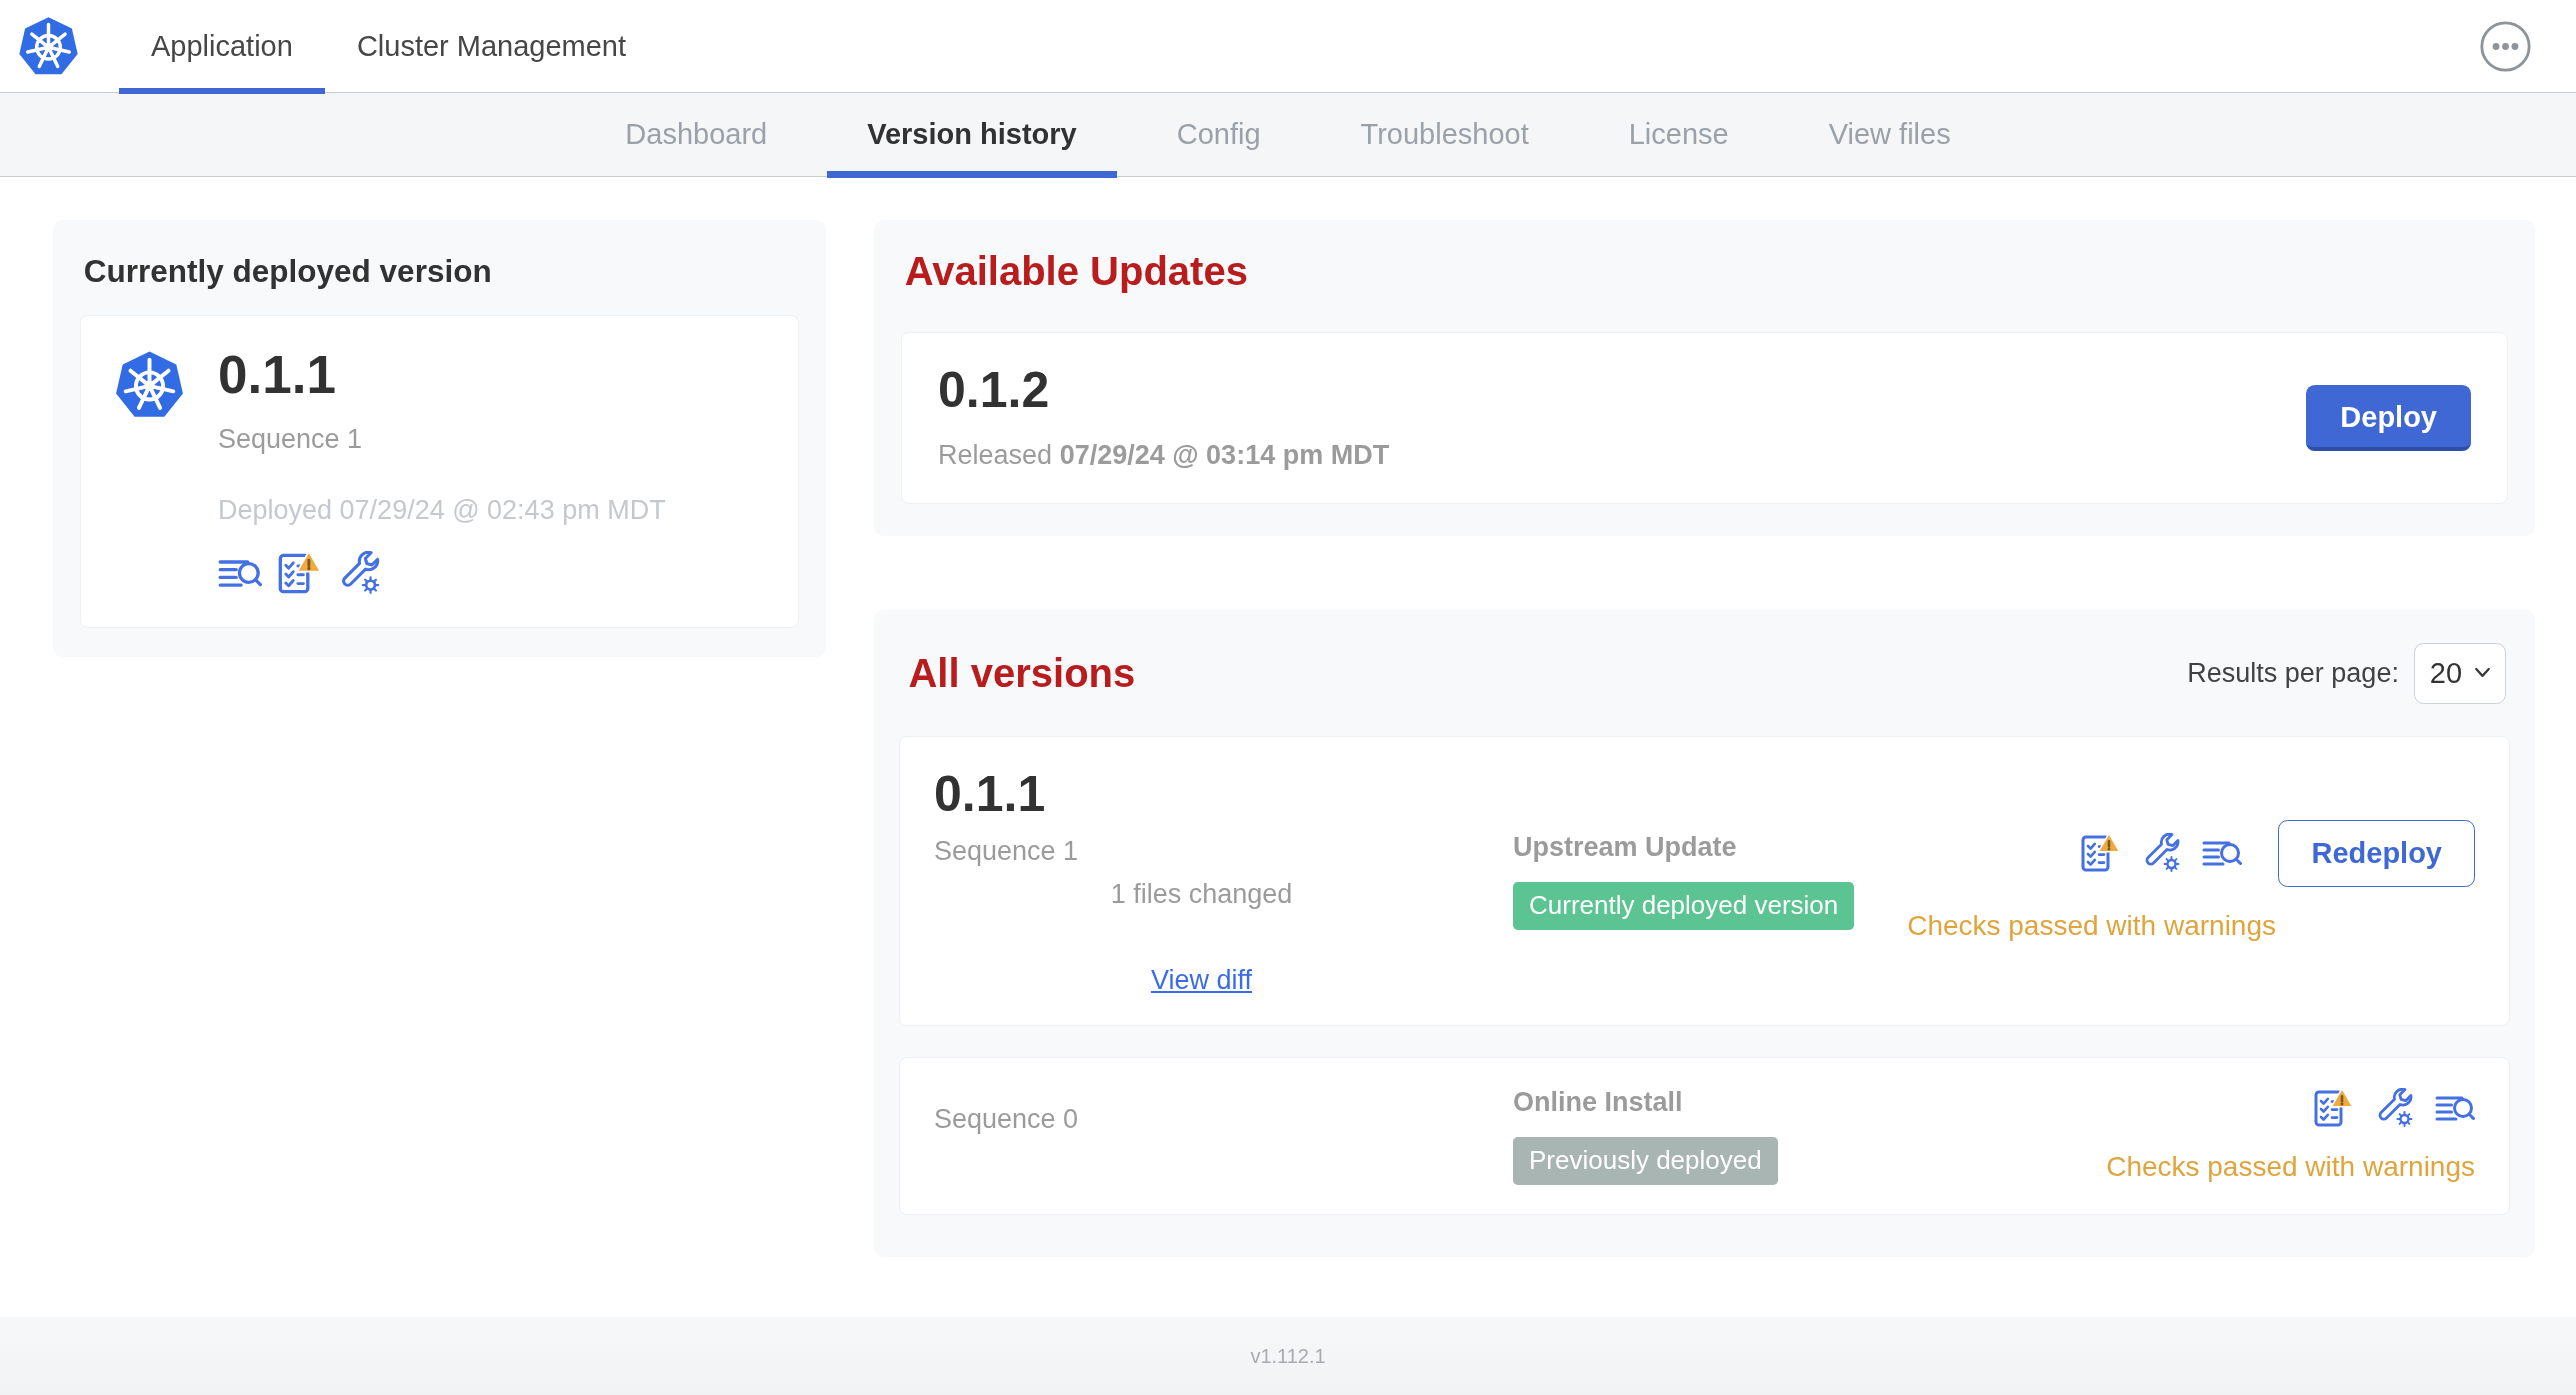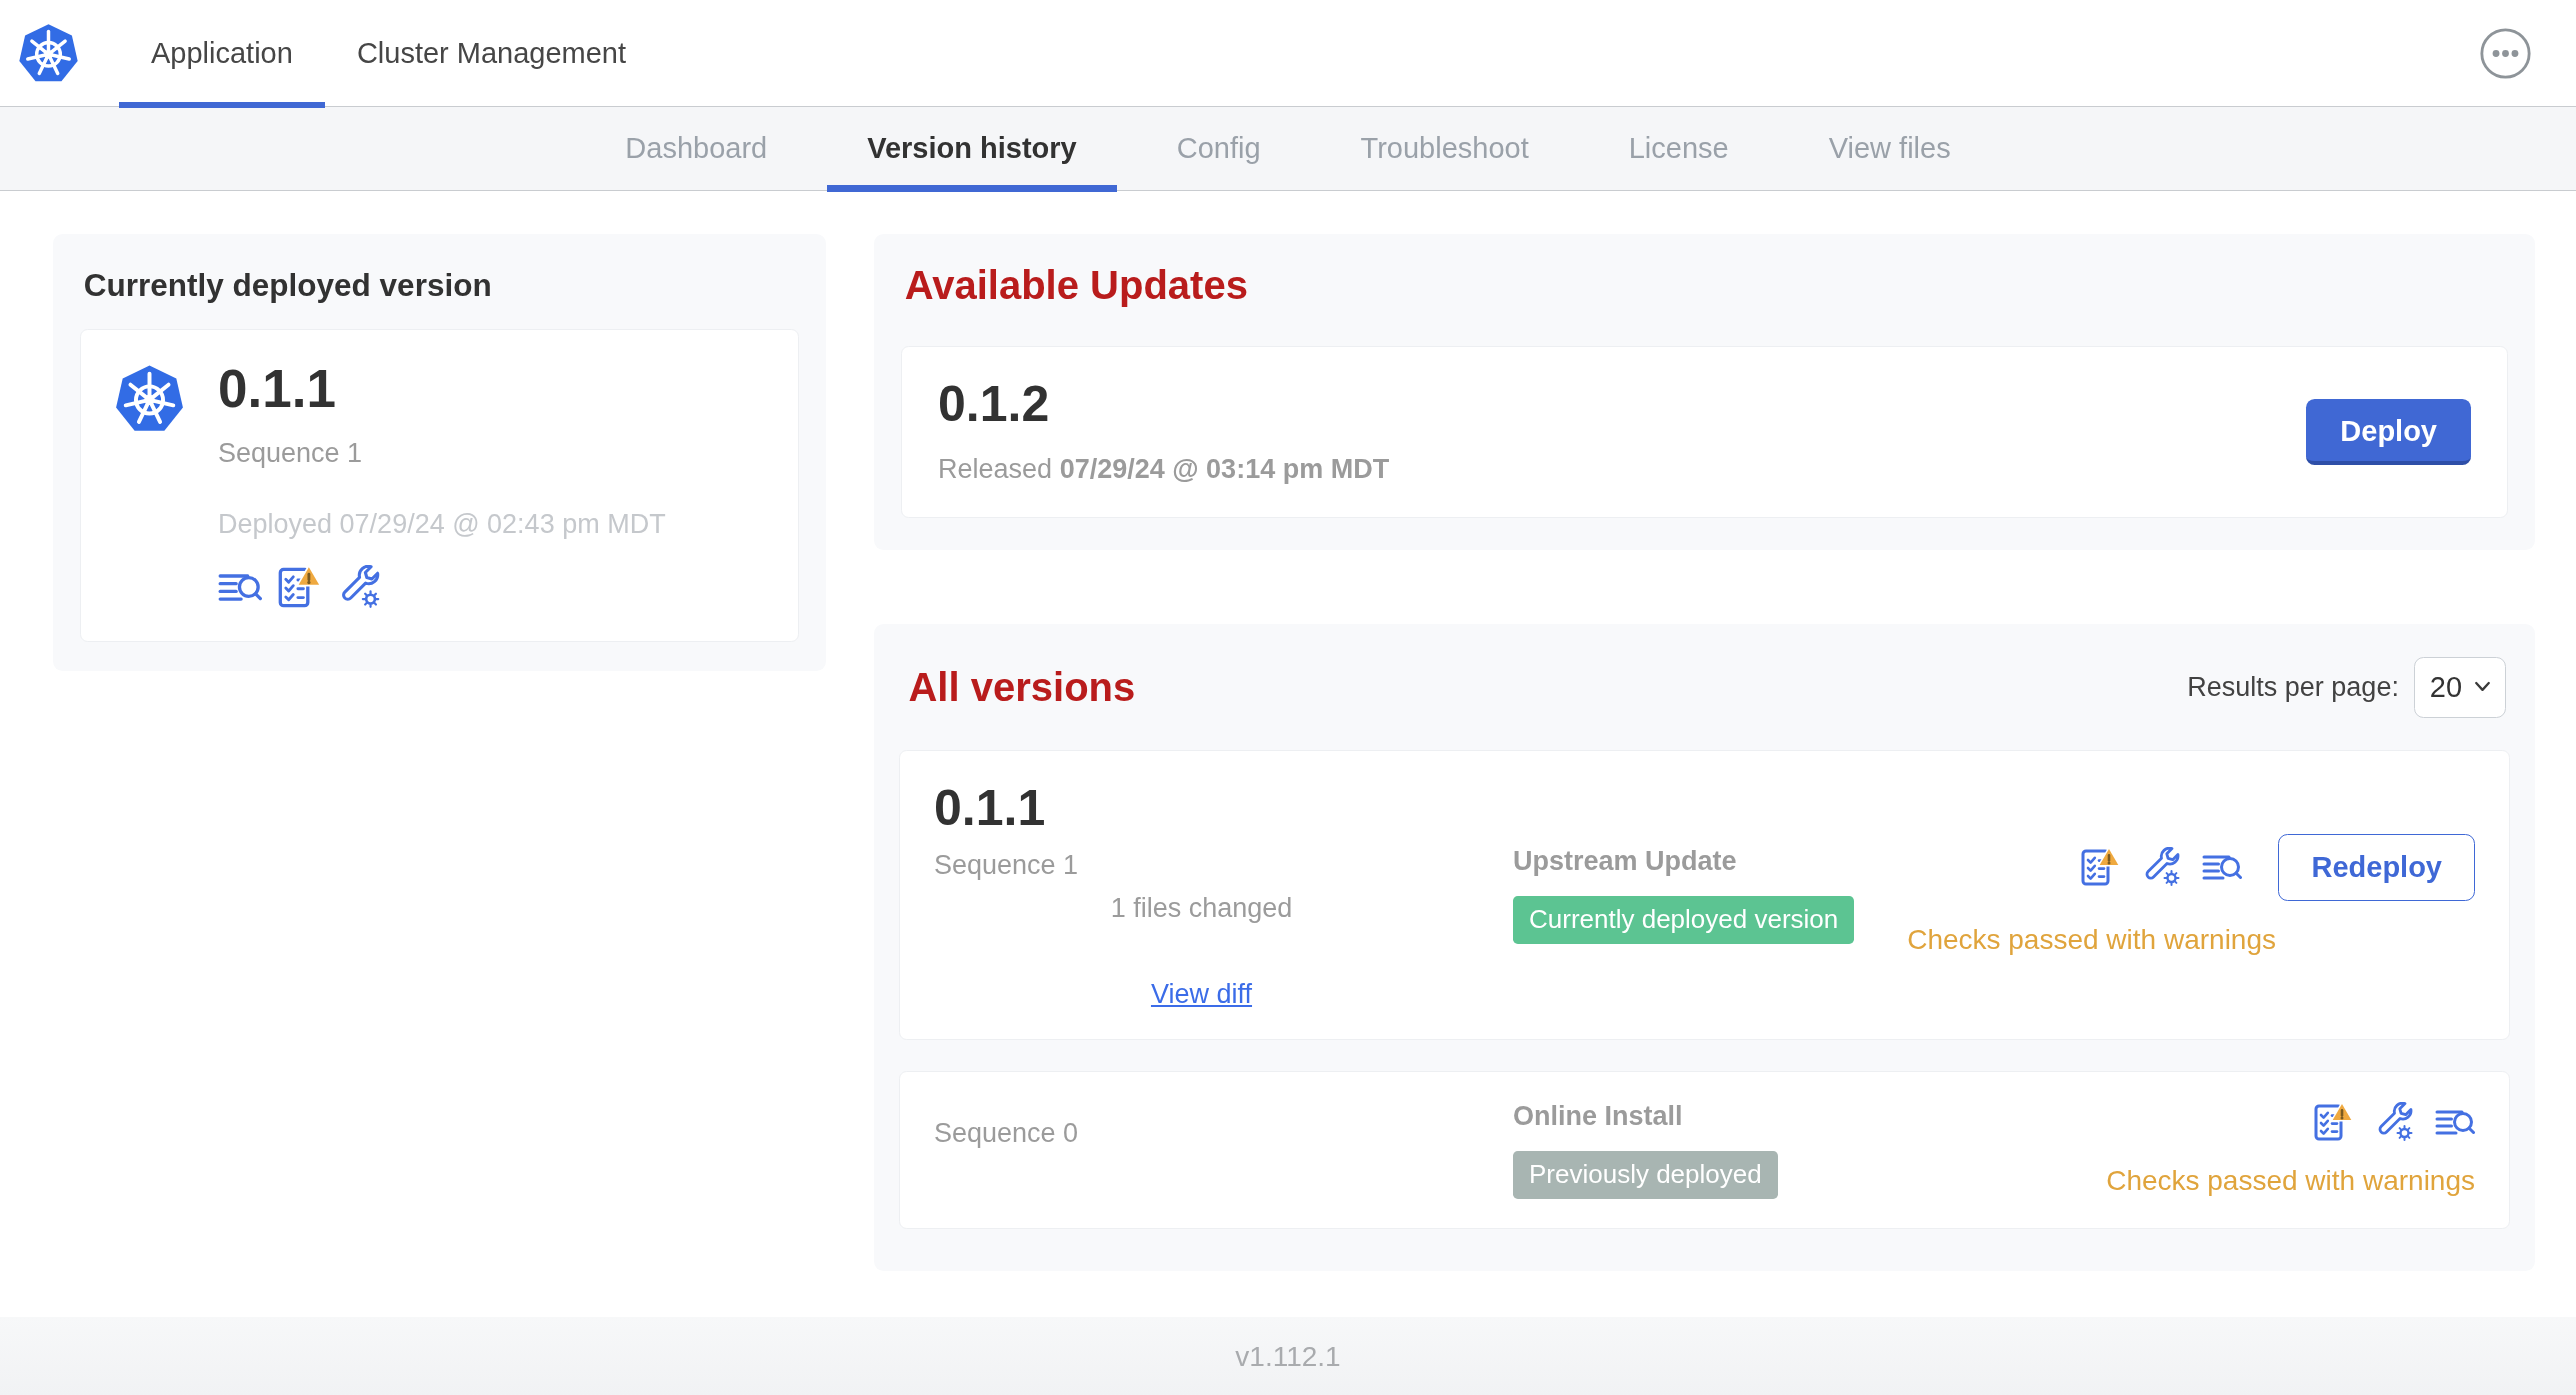--- a/index.html
+++ b/index.html
@@ -5,21 +5,21 @@
   * { margin:0; padding:0; box-sizing:border-box; }
   html,body { width:2576px; height:1396px; }
   body {
     font-family:"Liberation Sans", sans-serif;
     background:#ffffff; color:#323232;
     display:flex; flex-direction:column; overflow:hidden;
   }
 
   
   .app-header {
-    height:107px; background:#ffffff; border-bottom:1.9px solid #c9ccd0;
+    height:93px; background:#ffffff; border-bottom:1.9px solid #c9ccd0;
     display:flex; align-items:stretch; padding-left:17px; flex:0 0 auto;
   }
   .logo-wrap { display:flex; align-items:center; margin-right:39px; }
   .app-tabs { display:flex; align-items:stretch; }
   .app-tab {
     display:flex; align-items:center; padding:0 32px; font-size:29px; color:#464646;
     position:relative; cursor:pointer; background:none; border:none;
     font-family:inherit;
   }
   .app-tab.active::after {
@@ -101,21 +101,21 @@
     background:#ffffff; border:1.9px solid #3f68d6; border-radius:9.5px; color:#3f68d6;
     font-size:29px; font-weight:700; font-family:inherit; padding:16px 32px; margin-left:15.3px; cursor:pointer;
   }
   .checks-status { font-size:28px; color:#e0a43c; font-weight:500; margin-top:23px; }
   .version-row.has-action .checks-status { margin-right:199px; }
 
   
   .app-footer {
     flex:0 0 auto; height:79px; background:linear-gradient(#f7f8f9,#f1f2f4);
     display:flex; align-items:center; justify-content:center;
-    font-size:28px; color:#a9abae;
+    font-size:20px; color:#a9abae;
   }
 
   svg { display:block; }
 </style>
 </head>
 <body>
 
 <svg width="0" height="0" style="position:absolute">
   <defs>
     <g id="def-k8s-logo">

